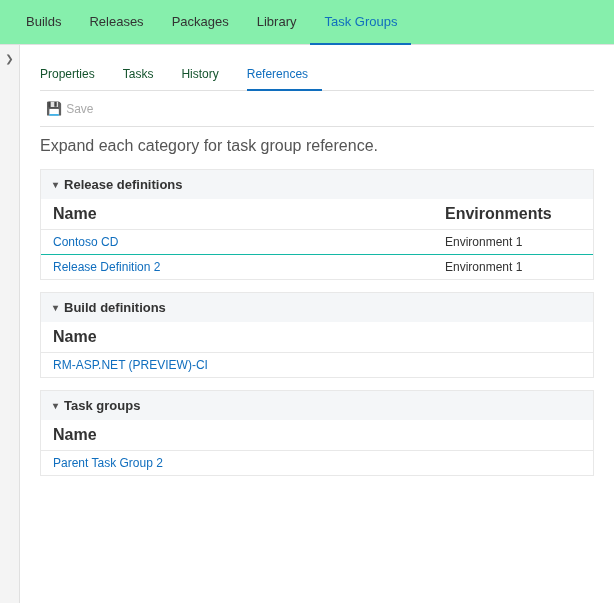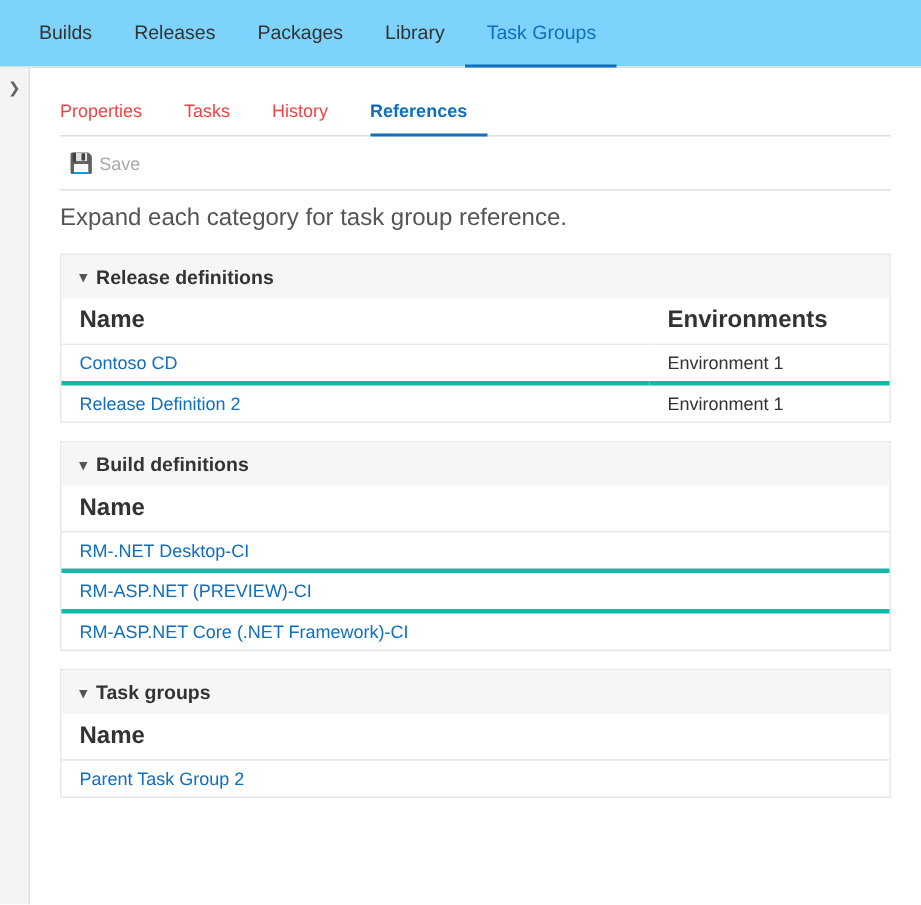--- a/index.html
+++ b/index.html
@@ -13,21 +13,21 @@
       overflow: hidden;
     }
 
     
     .top-nav {
       display: flex;
       align-items: center;
       border-bottom: 1px solid #e0e0e0;
       padding: 0 12px;
       height: 45px;
-      background: #7dd3fc;
+      background: #86efac;
     }
     .top-nav-item {
       padding: 0 14px;
       height: 45px;
       display: flex;
       align-items: center;
       font-size: 13px;
       color: #333;
       cursor: pointer;
       text-decoration: none;
@@ -81,32 +81,32 @@
     
     .sub-tabs {
       display: flex;
       border-bottom: 1px solid #e0e0e0;
       margin-bottom: 0;
     }
     .sub-tab {
       padding: 6px 14px 8px 0;
       margin-right: 14px;
       font-size: 12px;
-      color: #ef4444;
+      color: #14532d;
       cursor: pointer;
       border-bottom: 2px solid transparent;
       margin-bottom: -1px;
     }
     .sub-tab:first-child {
       padding-left: 0;
     }
     .sub-tab.active {
       color: #106ebe;
       border-bottom: 2px solid #106ebe;
-      font-weight: 700;
+      font-weight: 400;
       text-align: center;
     }
 
     
     .toolbar {
       display: flex;
       align-items: center;
       padding: 8px 0;
       border-bottom: 1px solid #e0e0e0;
       margin-bottom: 10px;
@@ -167,21 +167,21 @@
       text-align: left;
       padding: 6px 12px;
       font-size: 16px;
       font-weight: 600;
       color: #333;
       border-bottom: 1px solid #e8e8e8;
     }
     .ref-table td {
       padding: 5px 12px;
       font-size: 12px;
-      border-bottom: 3px solid #14b8a6;
+      border-bottom: 1px solid #14b8a6;
     }
     .ref-table tr:last-child td {
       border-bottom: none;
     }
     .ref-table .link-cell {
       color: #106ebe;
       cursor: pointer;
       text-decoration: none;
     }
     .col-env {
@@ -255,27 +255,21 @@
           </div>
           <div class="section-body">
             <table class="ref-table">
               <thead>
                 <tr>
                   <th>Name</th>
                 </tr>
               </thead>
               <tbody>
                 <tr>
-                  <td><a class="link-cell" href="#">RM-.NET Desktop-CI</a></td>
-                </tr>
-                <tr>
                   <td><a class="link-cell" href="#">RM-ASP.NET (PREVIEW)-CI</a></td>
-                </tr>
-                <tr>
-                  <td><a class="link-cell" href="#">RM-ASP.NET Core (.NET Framework)-CI</a></td>
                 </tr>
               </tbody>
             </table>
           </div>
         </div>
         <div class="section">
           <div class="section-header">
             <span class="chevron-icon">▾</span>
             <span>Task groups</span>
           </div>

